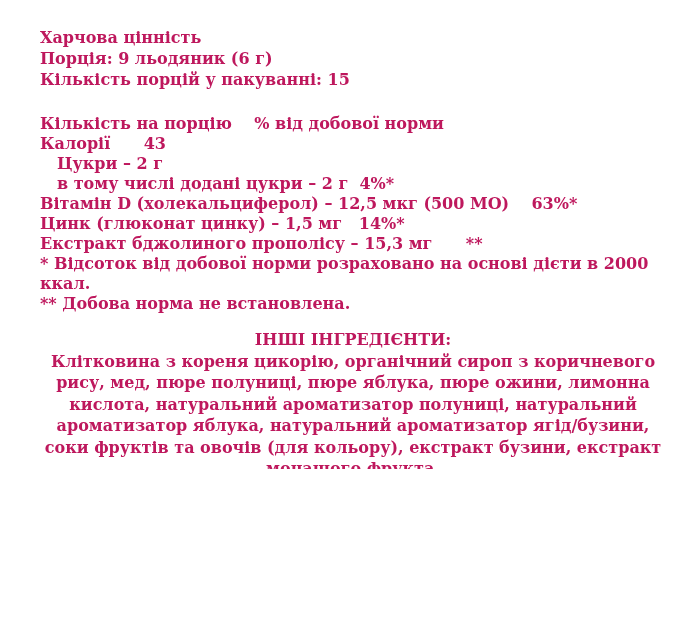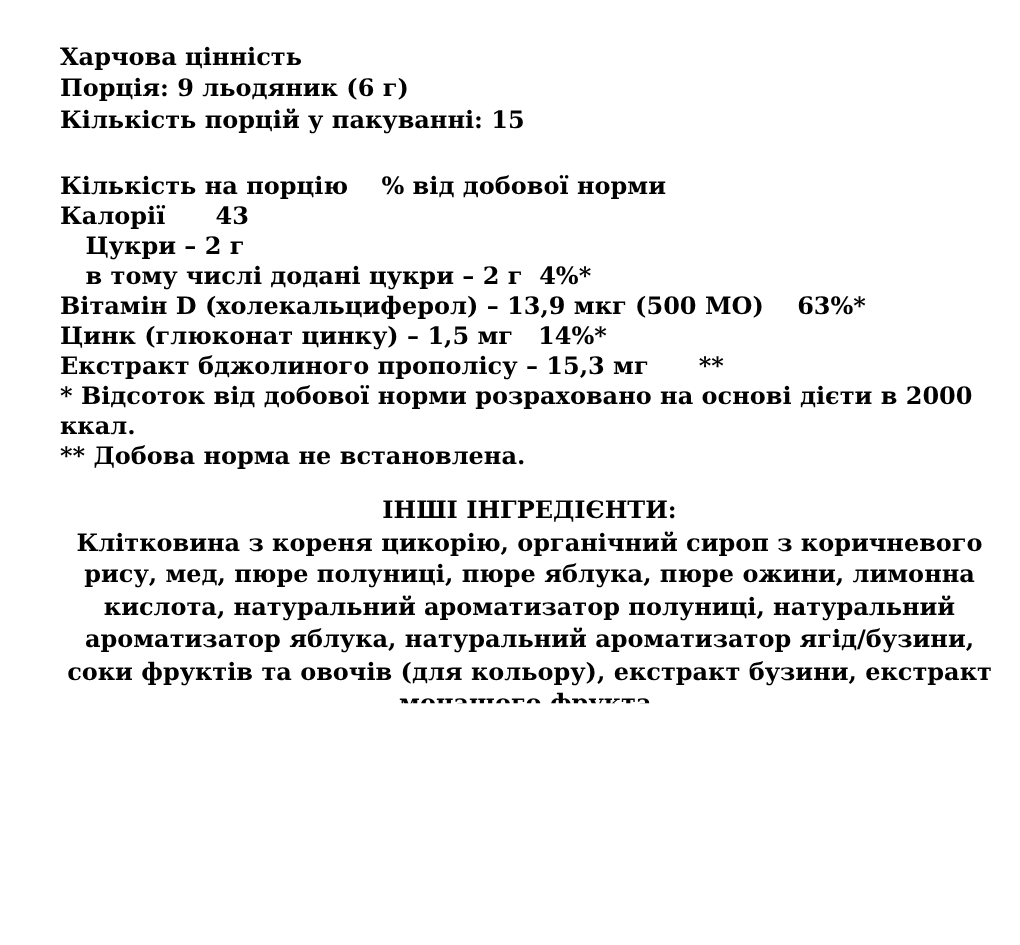--- a/index.html
+++ b/index.html
@@ -8,21 +8,21 @@
     background: #ffffff;
   }
   .page {
     position: relative;
     width: 680px;
     height: 469px;
     background: #ffffff;
     overflow: hidden;
     font-family: "DejaVu Serif", "Liberation Serif", serif;
     font-weight: 700;
-    color: #000000;
+    color: #be185d;
     box-sizing: border-box;
     padding: 27px 14px 0 40px;
   }
   .line {
     font-size: 16px;
     line-height: 21px;
     white-space: pre-wrap;
   }
   .facts .line {
     line-height: 20px;
@@ -50,21 +50,21 @@
     <div class="line">Харчова цінність</div>
     <div class="line">Порція: 9 льодяник (6 г)</div>
     <div class="line">Кількість порцій у пакуванні: 15</div>
   </div>
 
   <div class="facts">
     <div class="line">Кількість на порцію    % від добової норми</div>
     <div class="line">Калорії      43</div>
     <div class="line indented">Цукри – 2 г</div>
     <div class="line indented">в тому числі додані цукри – 2 г  4%*</div>
-    <div class="line">Вітамін D (холекальциферол) – 13,9 мкг (500 МО)    63%*</div>
+    <div class="line">Вітамін D (холекальциферол) – 12,5 мкг (500 МО)    63%*</div>
     <div class="line">Цинк (глюконат цинку) – 1,5 мг   14%*</div>
     <div class="line">Екстракт бджолиного прополісу – 15,3 мг      **</div>
     <div class="line">* Відсоток від добової норми розраховано на основі дієти в 2000 ккал.</div>
     <div class="line">** Добова норма не встановлена.</div>
   </div>
 
   <div class="ingredients">
     <div class="line">ІНШІ ІНГРЕДІЄНТИ:</div>
     <div class="line">Клітковина з кореня цикорію, органічний сироп з коричневого рису, мед, пюре полуниці, пюре яблука, пюре ожини, лимонна кислота, натуральний ароматизатор полуниці, натуральний ароматизатор яблука, натуральний ароматизатор ягід/бузини, соки фруктів та овочів (для кольору), екстракт бузини, екстракт монашого фрукта.</div>
   </div>

